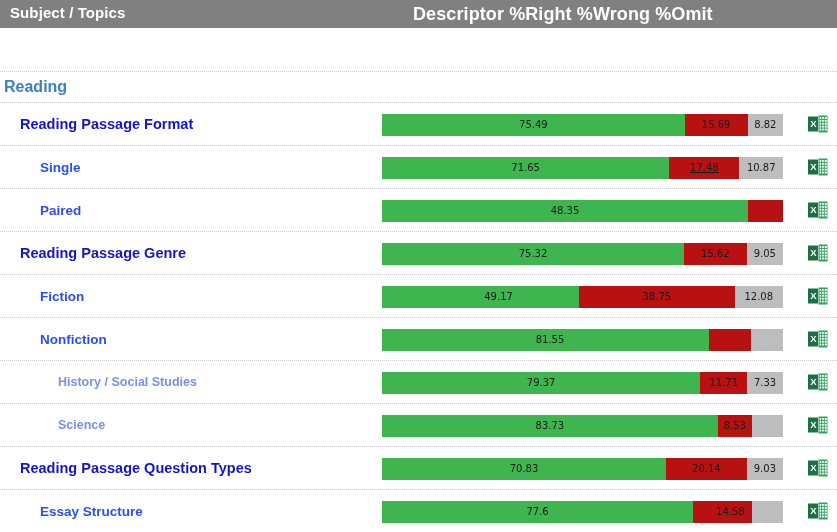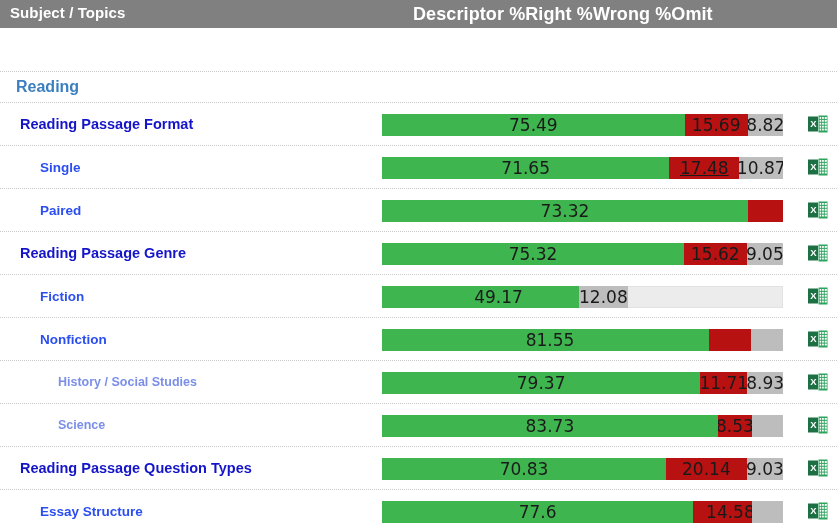--- a/index.html
+++ b/index.html
@@ -73,21 +73,21 @@
   .label {
     position: absolute;
     top: 0;
     height: 100%;
     display: flex;
     align-items: center;
     white-space: nowrap;
     font-weight: bold;
   }
   .label.lvl-section {
-    left: 16px;
+    left: 4px;
     color: #3c7fbf;
     font-size: 16px;
   }
   .label.lvl-1 {
     left: 20px;
     color: #1414c8;
     font-size: 14.5px;
   }
   .label.lvl-2 {
     left: 40px;
@@ -116,21 +116,21 @@
     height: 100%;
     display: flex;
     overflow: hidden;
     box-shadow: 0 0 0 1px #e2e2e2 inset;
   }
   .seg {
     height: 100%;
     display: flex;
     align-items: center;
     justify-content: center;
-    font-size: 17px;
+    font-size: 10px;
     font-weight: normal;
     color: #1a1a1a;
     overflow: hidden;
     box-sizing: border-box;
     font-family: "DejaVu Sans", sans-serif;
   }
   .seg-right { background: #3fb54f; }
   .seg-wrong { background: #b81111; }
   .seg-omit  { background: #bdbdbd; }
   .seg .val { line-height: 1; white-space: nowrap; }
@@ -230,21 +230,21 @@
             </g>
             <text x="5.4" y="13.4" font-family="Liberation Sans, sans-serif" font-size="9.5" font-weight="bold" fill="#ffffff" text-anchor="middle">X</text>
           </svg>
         </div>
       </div>
       <div class="row">
         <div class="label lvl-2">Paired</div>
         <div class="bar-cell">
           <div class="bar-track">
             <div class="seg seg-right" title="%Right" style="width: 91.25%;">
-              <span class="val">73.32</span>
+              <span class="val">48.35</span>
             </div>
             <div class="seg seg-wrong" title="%Wrong" style="width: 8.75%;">
               <span class="val"></span>
             </div>
           </div>
         </div>
         <div class="excel-btn" title="Export to Excel">
           <svg width="20" height="20" viewBox="0 0 20 20">
             <rect x="0" y="2.5" width="11" height="15" fill="#1d7044"></rect>
             <rect x="10" y="1" width="10" height="18" fill="#ffffff"></rect>
@@ -299,20 +299,23 @@
           </svg>
         </div>
       </div>
       <div class="row">
         <div class="label lvl-2">Fiction</div>
         <div class="bar-cell">
           <div class="bar-track">
             <div class="seg seg-right" title="%Right" style="width: 49.17%; padding-left: 36px;">
               <span class="val">49.17</span>
             </div>
+            <div class="seg seg-wrong" title="%Wrong" style="width: 38.75%;">
+              <span class="val">38.75</span>
+            </div>
             <div class="seg seg-omit" title="%Omit" style="width: 12.08%;">
               <span class="val">12.08</span>
             </div>
           </div>
         </div>
         <div class="excel-btn" title="Export to Excel">
           <svg width="20" height="20" viewBox="0 0 20 20">
             <rect x="0" y="2.5" width="11" height="15" fill="#1d7044"></rect>
             <rect x="10" y="1" width="10" height="18" fill="#ffffff"></rect>
             <rect x="10.5" y="1.5" width="9" height="17" fill="#2fa45f"></rect>
@@ -370,21 +373,21 @@
         <div class="label lvl-3">History / Social Studies</div>
         <div class="bar-cell">
           <div class="bar-track">
             <div class="seg seg-right" title="%Right" style="width: 79.37%;">
               <span class="val">79.37</span>
             </div>
             <div class="seg seg-wrong" title="%Wrong" style="width: 11.71%;">
               <span class="val">11.71</span>
             </div>
             <div class="seg seg-omit" title="%Omit" style="width: 8.93%;">
-              <span class="val">8.93</span>
+              <span class="val">7.33</span>
             </div>
           </div>
         </div>
         <div class="excel-btn" title="Export to Excel">
           <svg width="20" height="20" viewBox="0 0 20 20">
             <rect x="0" y="2.5" width="11" height="15" fill="#1d7044"></rect>
             <rect x="10" y="1" width="10" height="18" fill="#ffffff"></rect>
             <rect x="10.5" y="1.5" width="9" height="17" fill="#2fa45f"></rect>
             <g fill="#ffffff">
               <rect x="11.6" y="3" width="7.2" height="1.9"></rect>

